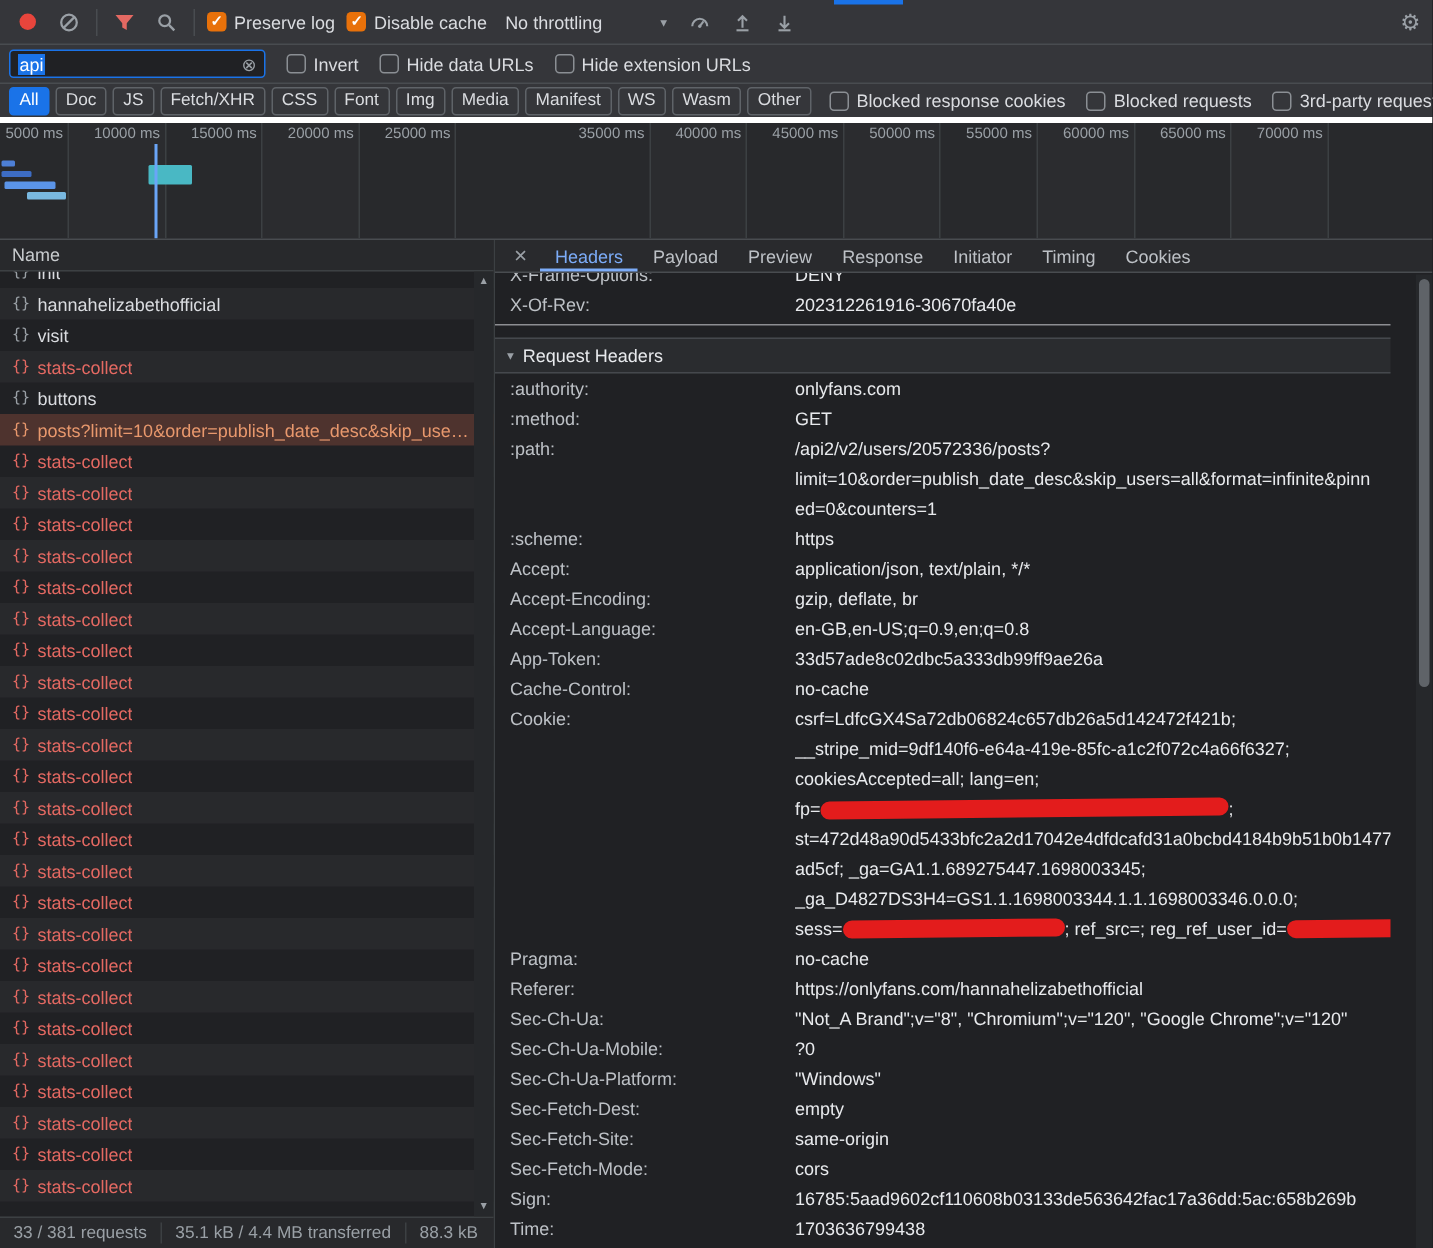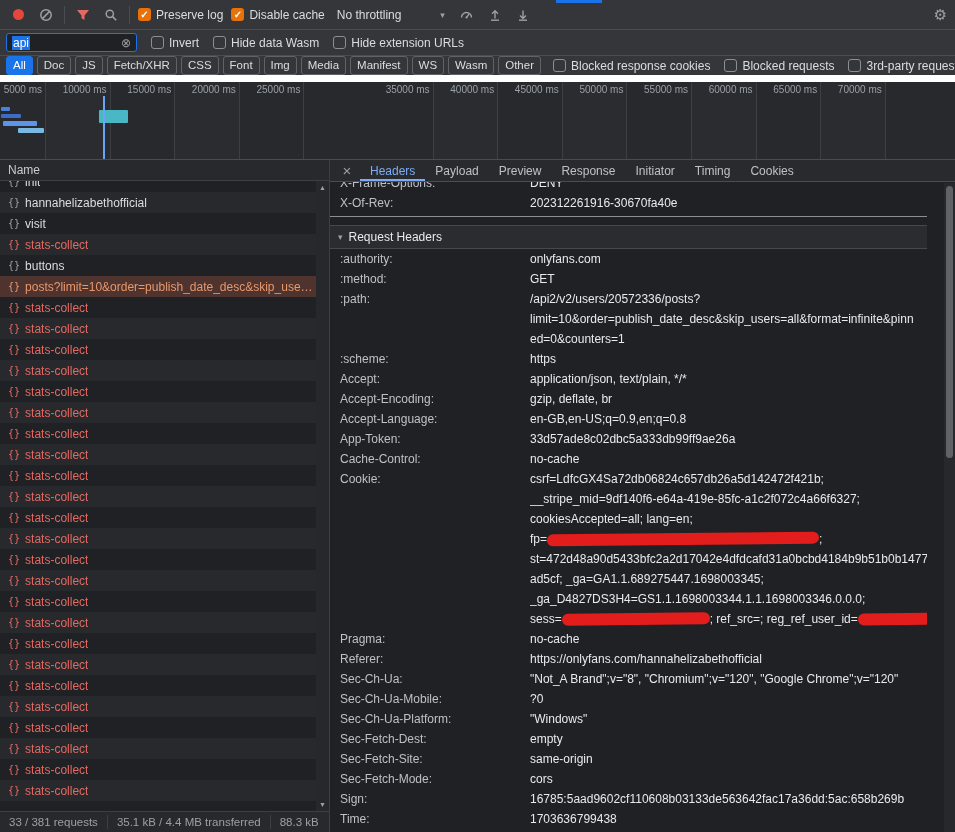--- a/index.html
+++ b/index.html
@@ -14,39 +14,39 @@
   
   .toolbar1 {
     height:30px; flex:none; background:#35363a; border-bottom:1px solid #494c50;
     display:flex; align-items:center; gap:8px; padding:0 8px; position:relative;
   }
   .toolbar2 {
     height:26px; flex:none; background:#35363a; border-bottom:1px solid #494c50;
     display:flex; align-items:center; gap:14px; padding:0 6px;
   }
   .toolbar3 {
-    height:26px; flex:none; background:#35363a; border-bottom:7px solid #ffffff;
+    height:26px; flex:none; background:#35363a; border-bottom:4px solid #ffffff;
     display:flex; align-items:center; gap:12px; padding:0 6px;
   }
   .vsep { width:1px; height:18px; background:#494c50; flex:none; }
   .icon-btn { width:20px; height:20px; display:flex; align-items:center; justify-content:center; flex:none; }
   .record-dot { width:11px; height:11px; border-radius:50%; background:#e8453c; }
   .gear { margin-left:auto; color:#9aa0a6; font-size:15px; }
   .top-strip { position:absolute; left:556px; top:0; width:46px; height:3px; background:var(--accent,#1a73e8); }
 
   .cb { display:flex; align-items:center; gap:5px; color:#dadce0; flex:none; }
   .cbox { width:13px; height:13px; border-radius:3px; flex:none; display:flex; align-items:center; justify-content:center; }
   .cbox.checked { background:var(--check,#e8710a); color:#fff; font-size:10px; font-weight:bold; line-height:1; }
   .cbox.un { border:1.5px solid #8b8f94; background:transparent; }
 
   .dropdown { display:flex; align-items:center; justify-content:space-between; width:116px; color:#dadce0; padding:0 4px; flex:none; }
   .caret { color:#9aa0a6; font-size:9px; }
 
   .filter-input {
-    width:131px; height:19px; background:#202124; border:1px solid var(--accent,#1a73e8);
+    width:171px; height:19px; background:#202124; border:1px solid var(--accent,#1a73e8);
     border-radius:3px; display:flex; align-items:center; padding:0 5px; gap:4px; flex:none;
   }
   .filter-sel { background:var(--accent,#1a73e8); color:#fff; padding:0 1px; }
   .clear-x { margin-left:auto; color:#9aa0a6; font-size:12px; line-height:1; }
 
   .chips { display:flex; gap:4px; align-items:center; }
   .chip { border:1px solid #5f6368; border-radius:3px; padding:1px 6px; font-size:11.5px; color:#dadce0; line-height:15px; white-space:nowrap; }
   .chip.active { background:var(--accent,#1a73e8); border-color:var(--accent,#1a73e8); color:#fff; }
 
   
@@ -177,21 +177,21 @@
     <div class="filter-input">
       <span class="filter-sel">api</span>
       <span class="clear-x">⊗</span>
     </div>
     <label class="cb">
       <span class="cbox un"></span>
       <span>Invert</span>
     </label>
     <label class="cb">
       <span class="cbox un"></span>
-      <span>Hide data Wasm</span>
+      <span>Hide data URLs</span>
     </label>
     <label class="cb">
       <span class="cbox un"></span>
       <span>Hide extension URLs</span>
     </label>
   </div>
 
   <div class="toolbar3">
     <div class="chips">
         <div class="chip active">All</div>

